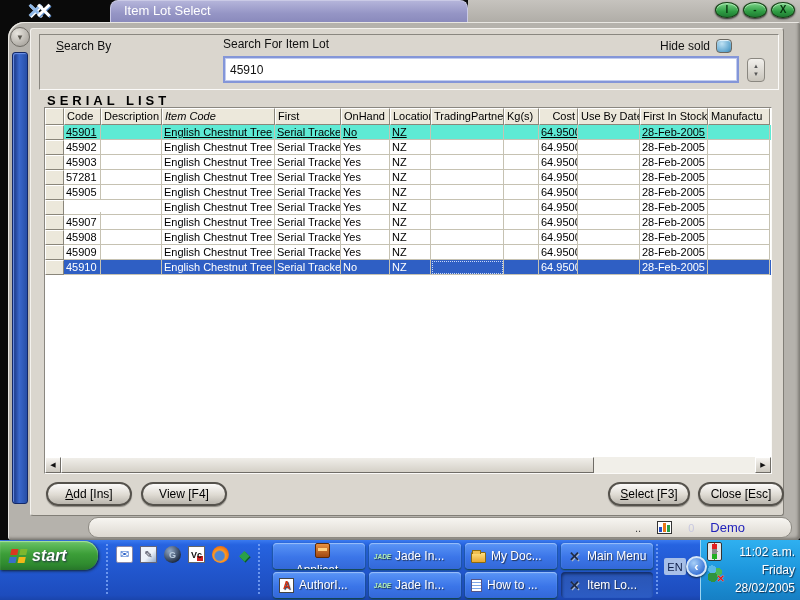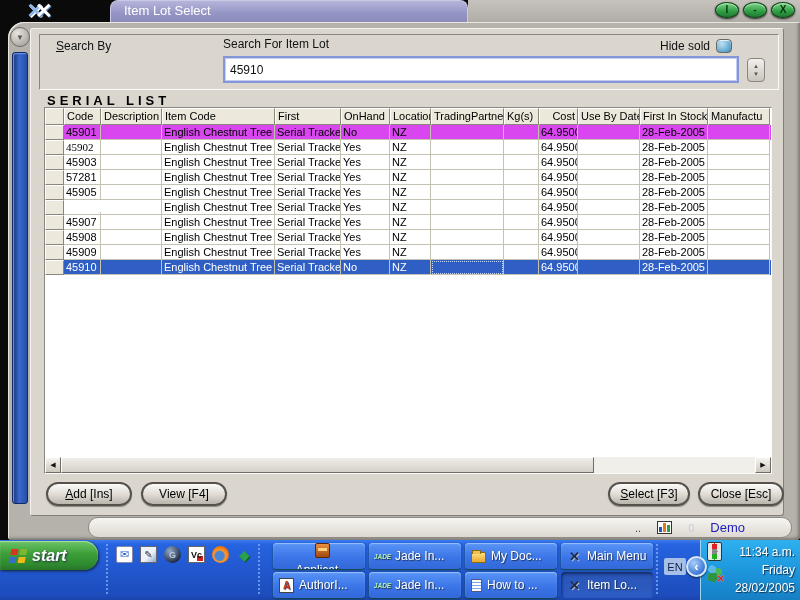--- a/index.html
+++ b/index.html
@@ -71,21 +71,21 @@
   .hdr-row, .data-row { display:flex; width:726px; }
   .hdr-cell { height:17px; background:#ece8db; font-size:11px; padding:1px 2px 0 2px;
     border-style:solid; border-width:1px; border-color:#fff #8a867a #8a867a #fff;
     overflow:hidden; white-space:nowrap; }
   .data-row { height:15px; }
   .cell { font-size:11px; line-height:14px; padding:0 2px; border-right:1px solid #c6c2b2;
     border-bottom:1px solid #c6c2b2; overflow:hidden; white-space:nowrap; color:#000; }
   .sel-cell { background:#ece8db; border-style:solid; border-width:1px;
     border-color:#fff #8a867a #8a867a #fff; }
   .num { text-align:right; }
-  .data-row.hl { background:#d946ef; }
+  .data-row.hl { background:#5eead4;text-decoration:underline; }
   .data-row.selected { background:#2f5fc4; }
   .data-row.selected .cell { color:#fff; }
   .data-row.selected .focus-cell { outline:1px dotted #c8d8f8; outline-offset:-2px; }
 
   
   .hscroll { position:absolute; left:0; bottom:0; width:726px; height:16px; background:#f1efe9; }
   .sb-btn { position:absolute; top:0; width:16px; height:16px; background:linear-gradient(#f6f4f0,#cdc9c0);
     border:1px solid; border-color:#fff #6f6c66 #6f6c66 #fff; font-size:7px; color:#111;
     display:flex; align-items:center; justify-content:center; }
   .sb-left { left:0; } .sb-right { right:0; }
@@ -224,21 +224,21 @@
       <span class="hide-sold-box"></span>
     </div>
 
     <div class="list-title">SERIAL LIST</div>
     <div class="list-region">
       <div class="grid">
         <div class="hdr-row" id="col-headers">
             <div class="hdr-cell" style="width: 19px;"></div>
             <div class="hdr-cell" style="width: 37px;">Code</div>
             <div class="hdr-cell" style="width: 61px;">Description</div>
-            <div class="hdr-cell" style="width: 113px;">Item Code</div>
+            <div class="hdr-cell" style="width: 113px; font-style: italic;">Item Code</div>
             <div class="hdr-cell" style="width: 66px;">First</div>
             <div class="hdr-cell" style="width: 49px;">OnHand</div>
             <div class="hdr-cell" style="width: 41px;">Location</div>
             <div class="hdr-cell" style="width: 73px;">TradingPartner</div>
             <div class="hdr-cell" style="width: 35px;">Kg(s)</div>
             <div class="hdr-cell num" style="width: 39px;">Cost</div>
             <div class="hdr-cell" style="width: 62px;">Use By Date</div>
             <div class="hdr-cell" style="width: 68px;">First In Stock</div>
             <div class="hdr-cell" style="width: 62px;">Manufactu</div>
           </div>
@@ -253,21 +253,21 @@
               <div class="cell" style="width: 41px;">NZ</div>
               <div class="cell" style="width: 73px;"></div>
               <div class="cell" style="width: 35px;"></div>
               <div class="cell num" style="width: 39px;">64.9500</div>
               <div class="cell" style="width: 62px;"></div>
               <div class="cell" style="width: 68px;">28-Feb-2005</div>
               <div class="cell" style="width: 62px;"></div>
             </div>
             <div class="data-row">
               <div class="cell sel-cell" style="width: 19px;"></div>
-              <div class="cell" style="width: 37px; font-family: Liberation Serif, serif;">45902</div>
+              <div class="cell" style="width: 37px;">45902</div>
               <div class="cell" style="width: 61px;"></div>
               <div class="cell" style="width: 113px;">English Chestnut Tree</div>
               <div class="cell" style="width: 66px;">Serial Tracked</div>
               <div class="cell" style="width: 49px;">Yes</div>
               <div class="cell" style="width: 41px;">NZ</div>
               <div class="cell" style="width: 73px;"></div>
               <div class="cell" style="width: 35px;"></div>
               <div class="cell num" style="width: 39px;">64.9500</div>
               <div class="cell" style="width: 62px;"></div>
               <div class="cell" style="width: 68px;">28-Feb-2005</div>
@@ -471,17 +471,17 @@
         <span>Item Lo...</span>
       </div>
     </div>
   <span class="tb-sep" style="left:656px;"></span>
 
   <span class="en-tile">EN</span>
   <span class="tray-collapse">‹</span>
   <div class="clock-panel">
     <span class="traffic-light-icon"></span>
     <span class="messenger-icon"></span>
-    <span class="clock-txt t-time">11:34 a.m.</span>
+    <span class="clock-txt t-time">11:02 a.m.</span>
     <span class="clock-txt t-day">Friday</span>
     <span class="clock-txt t-date">28/02/2005</span>
   </div>
 </div>
 
 </body></html>

